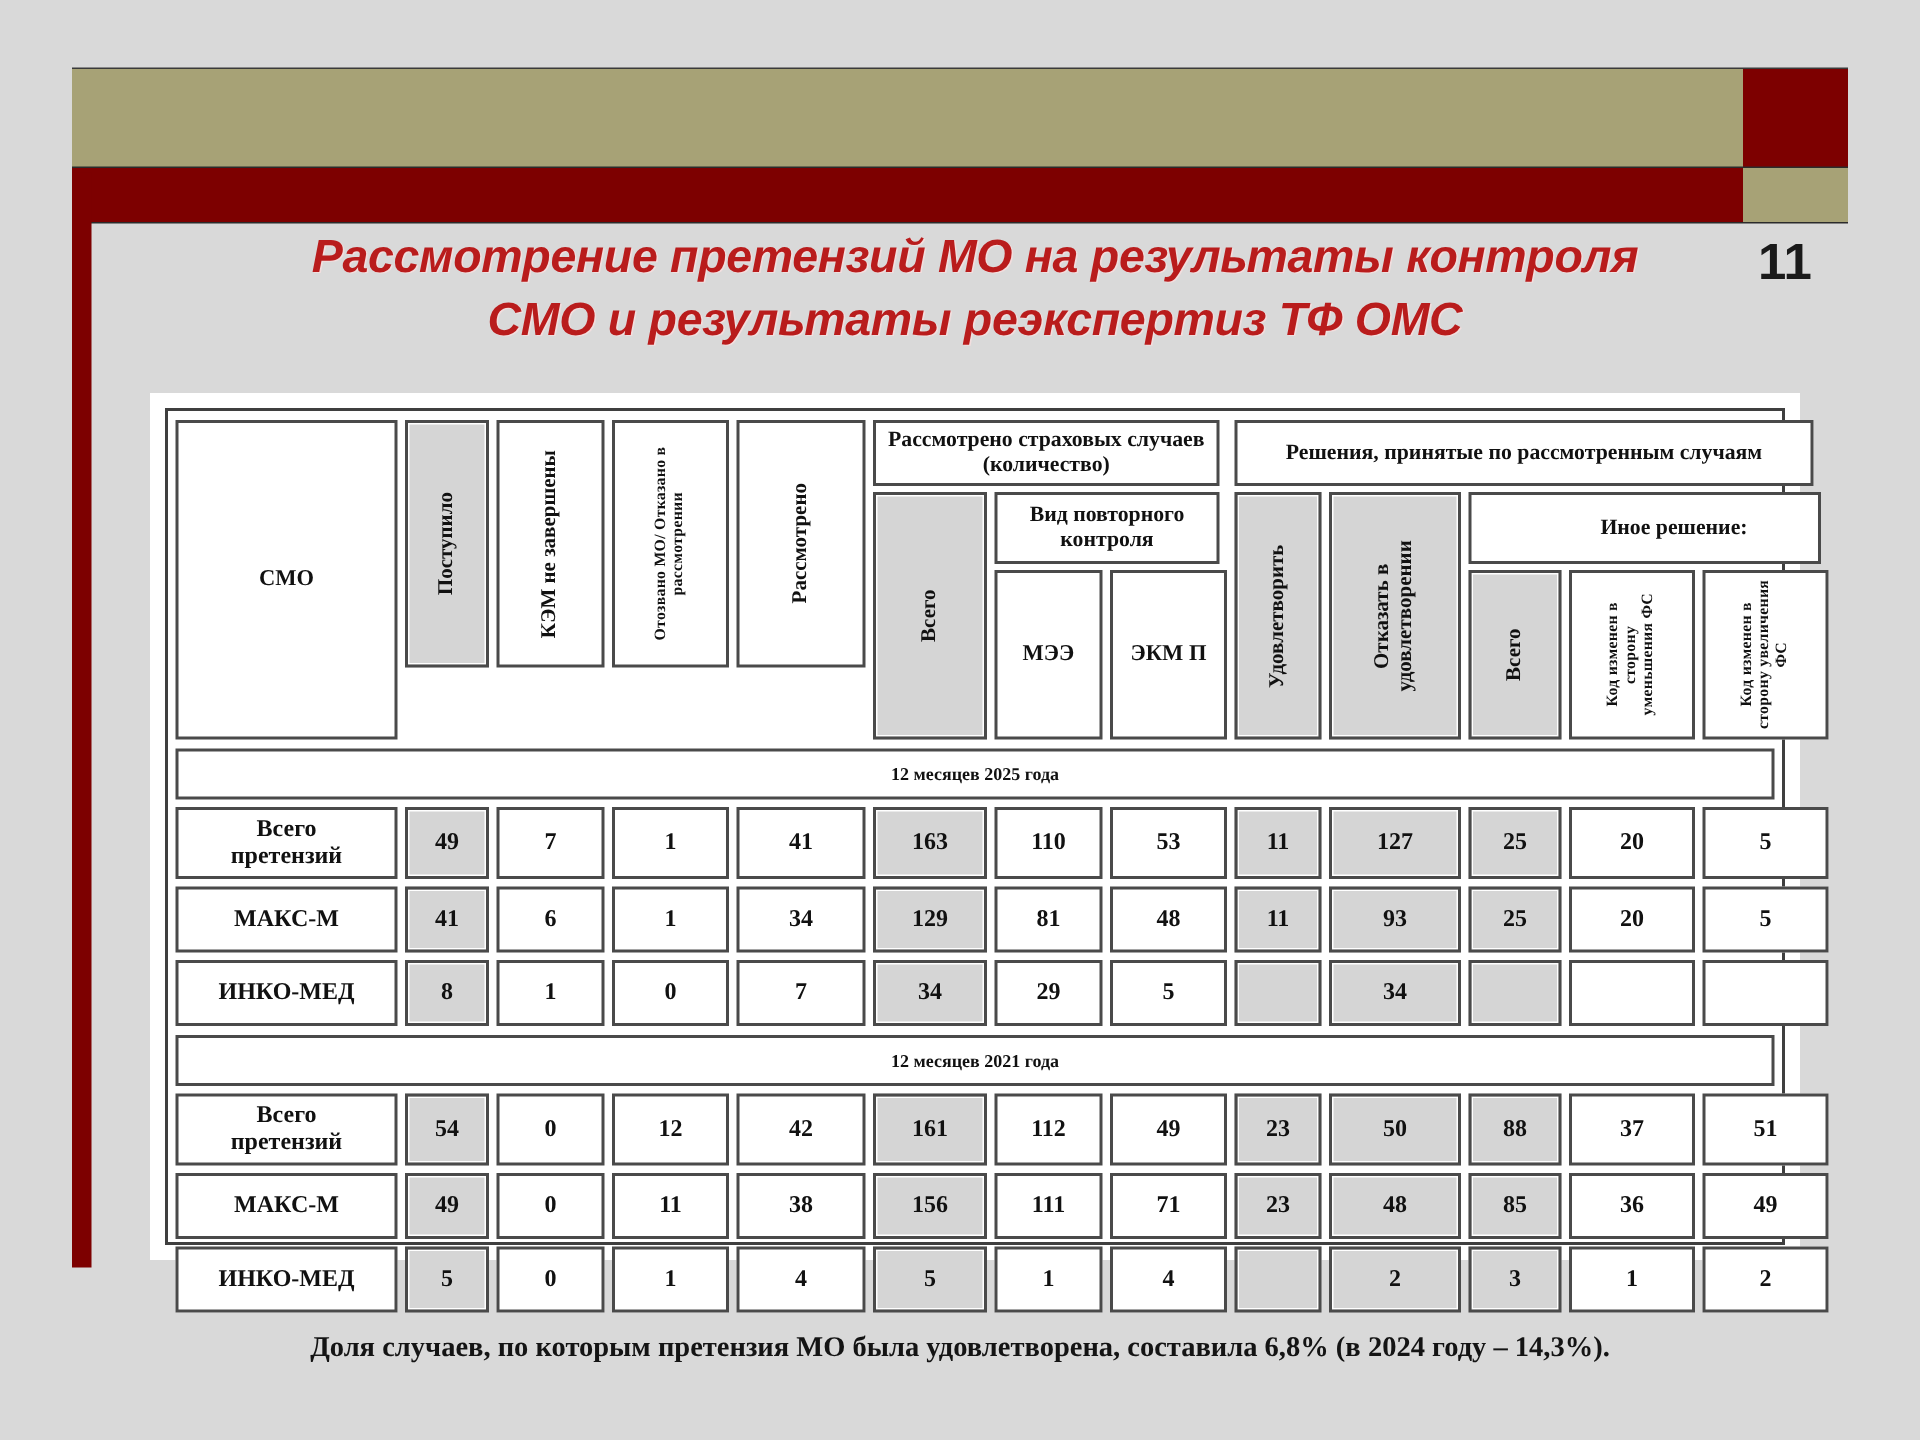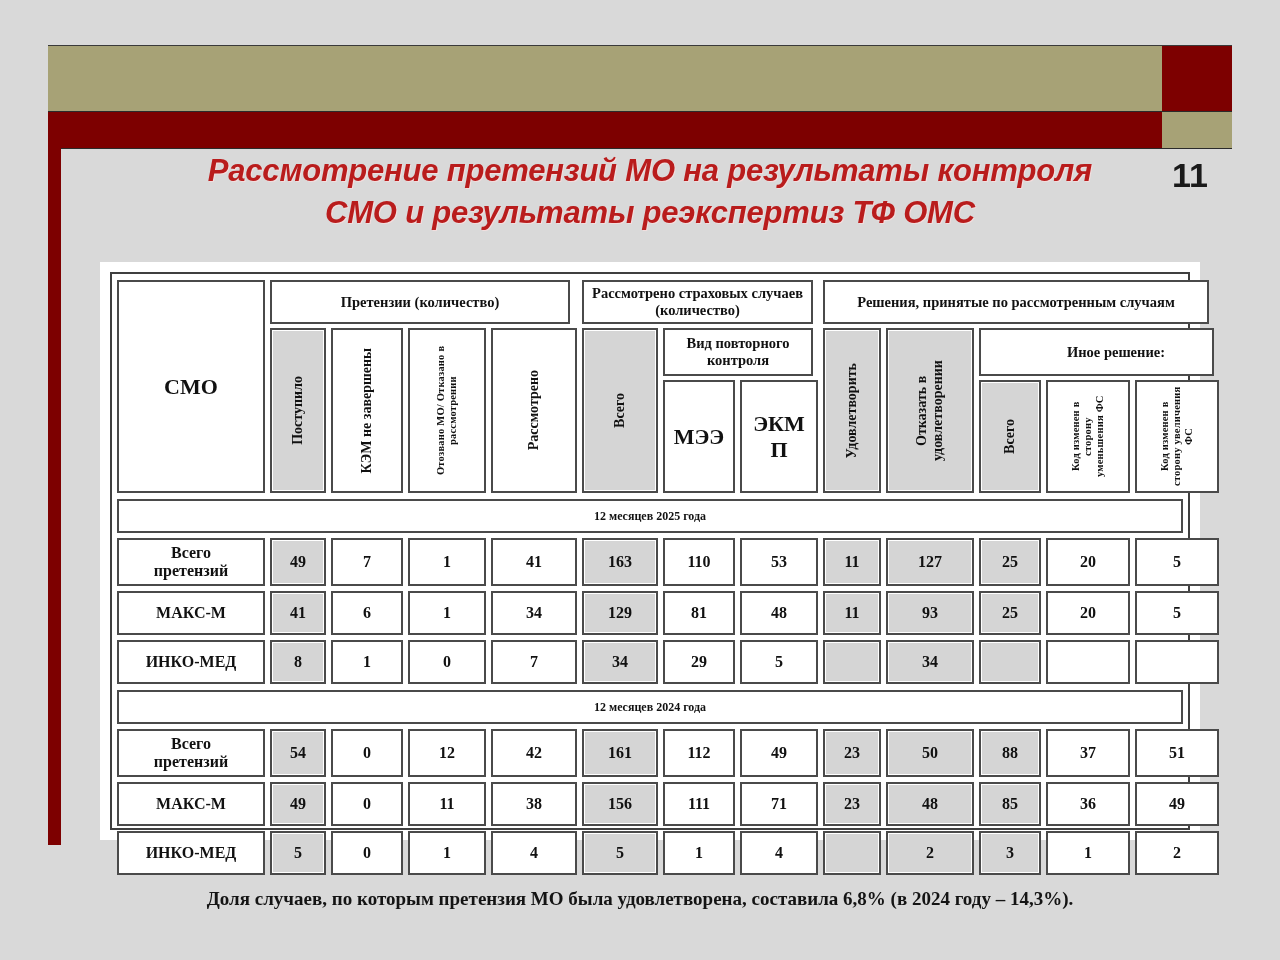--- a/index.html
+++ b/index.html
@@ -165,21 +165,21 @@
   .hdr-top { height: 44px; }
   .hdr-sub { height: 165px; }
 
   .grp-label {
     font-size: 14.5px;
     line-height: 1.15;
     padding: 2px 4px;
   }
   .vert-label { font-size: 14px; padding: 4px 0; }
   .vert-label-sm { font-size: 10.5px; padding: 4px 0; letter-spacing: .2px; }
-  .plain-label { font-size: 22px; }
+  .plain-label { font-size: 15px; }
 
   
   .hdr-area { display: flex; gap: 5px; align-items: stretch; }
   .stack { display: flex; flex-direction: column; gap: 4px; }
 
   
   .year-row {
     height: 34px;
     font-size: 12px;
     font-weight: bold;
@@ -227,21 +227,20 @@
 </div>
 
 <div class="panel">
   <div class="panel-inner">
 
     <div class="hdr-area">
 
       <div class="cell c-smo plain-label" style="height:213px;">СМО</div>
 
       <div class="stack">
-        <div class="cell grp-label hdr-top" style="width:300px;">Претензии (количество)</div>
         <div class="row" style="gap:5px;">
           <div class="cell c-post shaded hdr-sub">
             <span class="vert vert-label">Поступило</span>
           </div>
           <div class="cell c-kem hdr-sub">
             <span class="vert vert-label">КЭМ не завершены</span>
           </div>
           <div class="cell c-otoz hdr-sub">
             <span class="vert vert-label-sm">Отозвано МО/ Отказано в рассмотрении</span>
           </div>
@@ -338,21 +337,21 @@
           <div class="cell c-vsego1 shaded">34</div>
           <div class="cell c-mee">29</div>
           <div class="cell c-ekmp">5</div>
           <div class="cell c-udov shaded"></div>
           <div class="cell c-otkaz shaded">34</div>
           <div class="cell c-vsego2 shaded"></div>
           <div class="cell c-umen"></div>
           <div class="cell c-uvel"></div>
         </div>
         <div class="row" style="margin-top: 6px;">
-          <div class="cell year-row" style="flex: 1 1 auto;">12 месяцев 2024 года</div>
+          <div class="cell year-row" style="flex: 1 1 auto;">12 месяцев 2021 года</div>
         </div>
         <div class="row data-row tall" style="margin-top: 5px;">
           <div class="cell c-smo smo-name">Всего<br>претензий</div>
           <div class="cell c-post shaded">54</div>
           <div class="cell c-kem">0</div>
           <div class="cell c-otoz">12</div>
           <div class="cell c-rass">42</div>
           <div class="cell c-vsego1 shaded">161</div>
           <div class="cell c-mee">112</div>
           <div class="cell c-ekmp">49</div>

